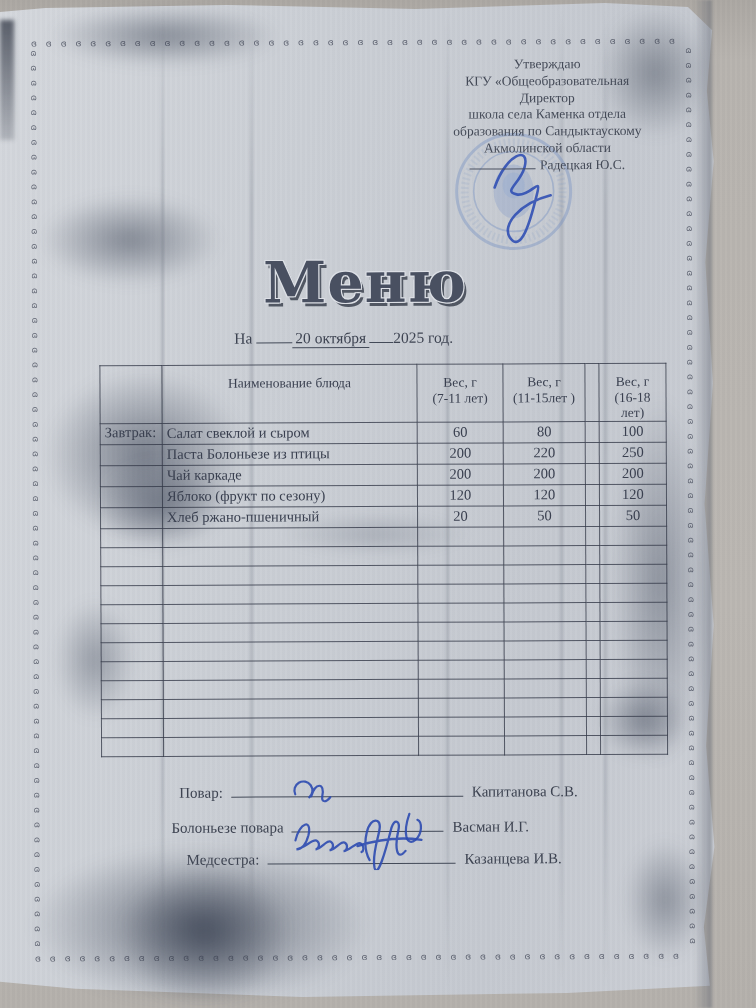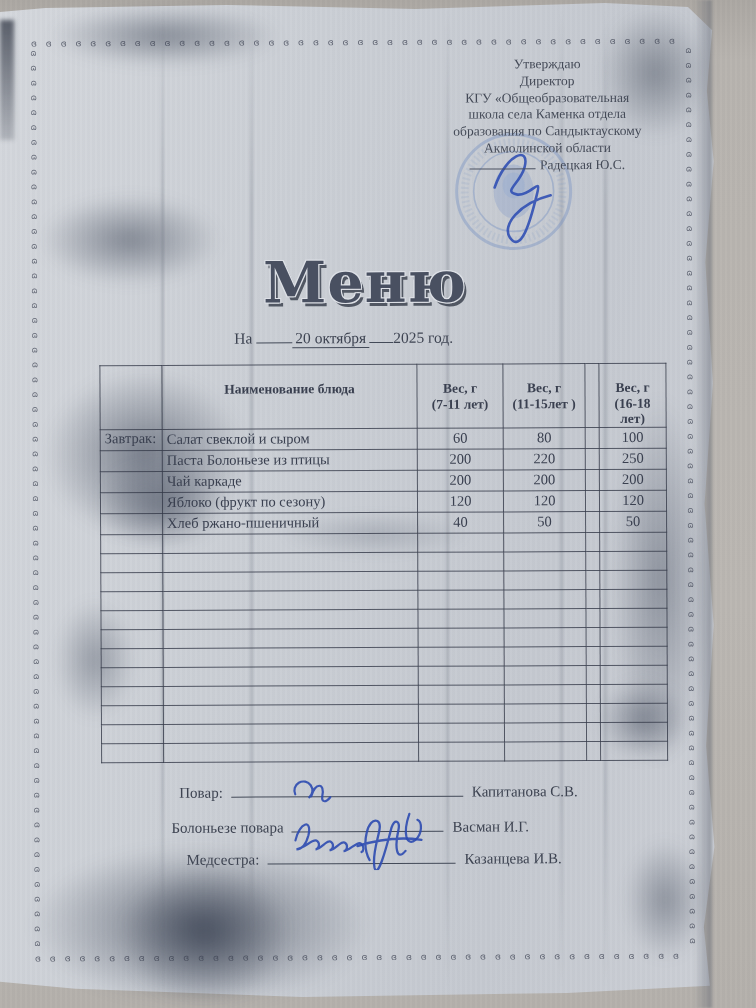--- a/index.html
+++ b/index.html
@@ -54,21 +54,21 @@
          color:#495061;
          text-shadow:-1px -1px 0 #dde0e6,1px -1px 0 #dde0e6,-1px 1px 0 #dde0e6,1px 1px 0 #dde0e6,3px 4px 0 rgba(42,48,62,.75);}
   .dateline{position:absolute;left:235px;top:329px;width:300px;font-size:15.5px;color:#3e4452;white-space:nowrap;}
   .dateline .u{display:inline-block;border-bottom:1px solid #434a58;height:13px;}
   .dateline .u-blank1{width:36px;}
   .dateline .u-date{width:auto;padding:0 3px;height:auto;}
   .dateline .u-blank2{width:24px;}
   
   table.menu{position:absolute;left:100px;top:364px;width:566px;border-collapse:collapse;table-layout:fixed;color:#3a4050;}
   table.menu td,table.menu th{border:1px solid rgba(52,58,72,.8);padding:0 4px;overflow:hidden;}
-  table.menu th{font-weight:bold;font-size:13.5px;line-height:15.5px;white-space:pre-line;vertical-align:top;padding-top:16px;height:48px;}
+  table.menu th{font-weight:normal;font-size:13.5px;line-height:15.5px;white-space:pre-line;vertical-align:top;padding-top:10px;height:48px;}
   tr.data td{height:21px;font-size:14.5px;}
   td.meal{font-size:13.5px;padding-left:2px;vertical-align:top;}
   td.dish{text-align:left;}
   td.num{text-align:center;}
   tr.empty td{height:19px;}
   
   .sig-line{position:absolute;font-size:15px;color:#3e4452;white-space:nowrap;}
   .sig-line .uline{display:inline-block;border-bottom:1px solid #434a58;height:13px;vertical-align:baseline;}
   .sig-line .name{margin-left:9px;}
   .f1{left:178px;top:784px;} .f1 .uline{width:232px;margin-left:8px;}
@@ -116,22 +116,22 @@
       <ellipse cx="65" cy="62" rx="20" ry="27" fill="#6e8cc2" opacity=".30"></ellipse>
       <ellipse cx="65" cy="56" rx="11" ry="13" fill="#8aa4d0" opacity=".35"></ellipse>
     </svg>
 
     <svg class="sig" style="left:482px;top:142px" width="95" height="118" viewBox="0 0 95 118">
       <path d="M14,46 C26,12 50,4 44,26 C39,43 22,50 36,53 C50,56 62,32 56,54 C49,82 40,112 29,96 C21,84 38,62 70,54" fill="none" stroke="#3150b4" stroke-width="2.6" stroke-linecap="round" opacity=".9"></path>
     </svg>
 
     <div class="approval">
       <div>Утверждаю</div>
+      <div>КГУ «Общеобразовательная</div>
       <div>Директор</div>
-      <div>КГУ «Общеобразовательная</div>
       <div>школа села Каменка отдела</div>
       <div>образования по Сандыктаускому</div>
       <div>Акмолинской области</div>
       <div><span class="uline"></span><span>Радецкая Ю.С.</span></div>
     </div>
 
     <div class="title">Меню</div>
 
     <div class="dateline">
       <span>На</span>
@@ -190,21 +190,21 @@
           <td class="meal"></td>
           <td class="dish">Яблоко (фрукт по сезону)</td>
           <td class="num">120</td>
           <td class="num">120</td>
           <td></td>
           <td class="num">120</td>
         </tr>
         <tr class="data">
           <td class="meal"></td>
           <td class="dish">Хлеб ржано-пшеничный</td>
-          <td class="num">40</td>
+          <td class="num">20</td>
           <td class="num">50</td>
           <td></td>
           <td class="num">50</td>
         </tr>
       <tr class="empty">
             <td></td>
             <td></td>
             <td></td>
             <td></td>
             <td></td>

